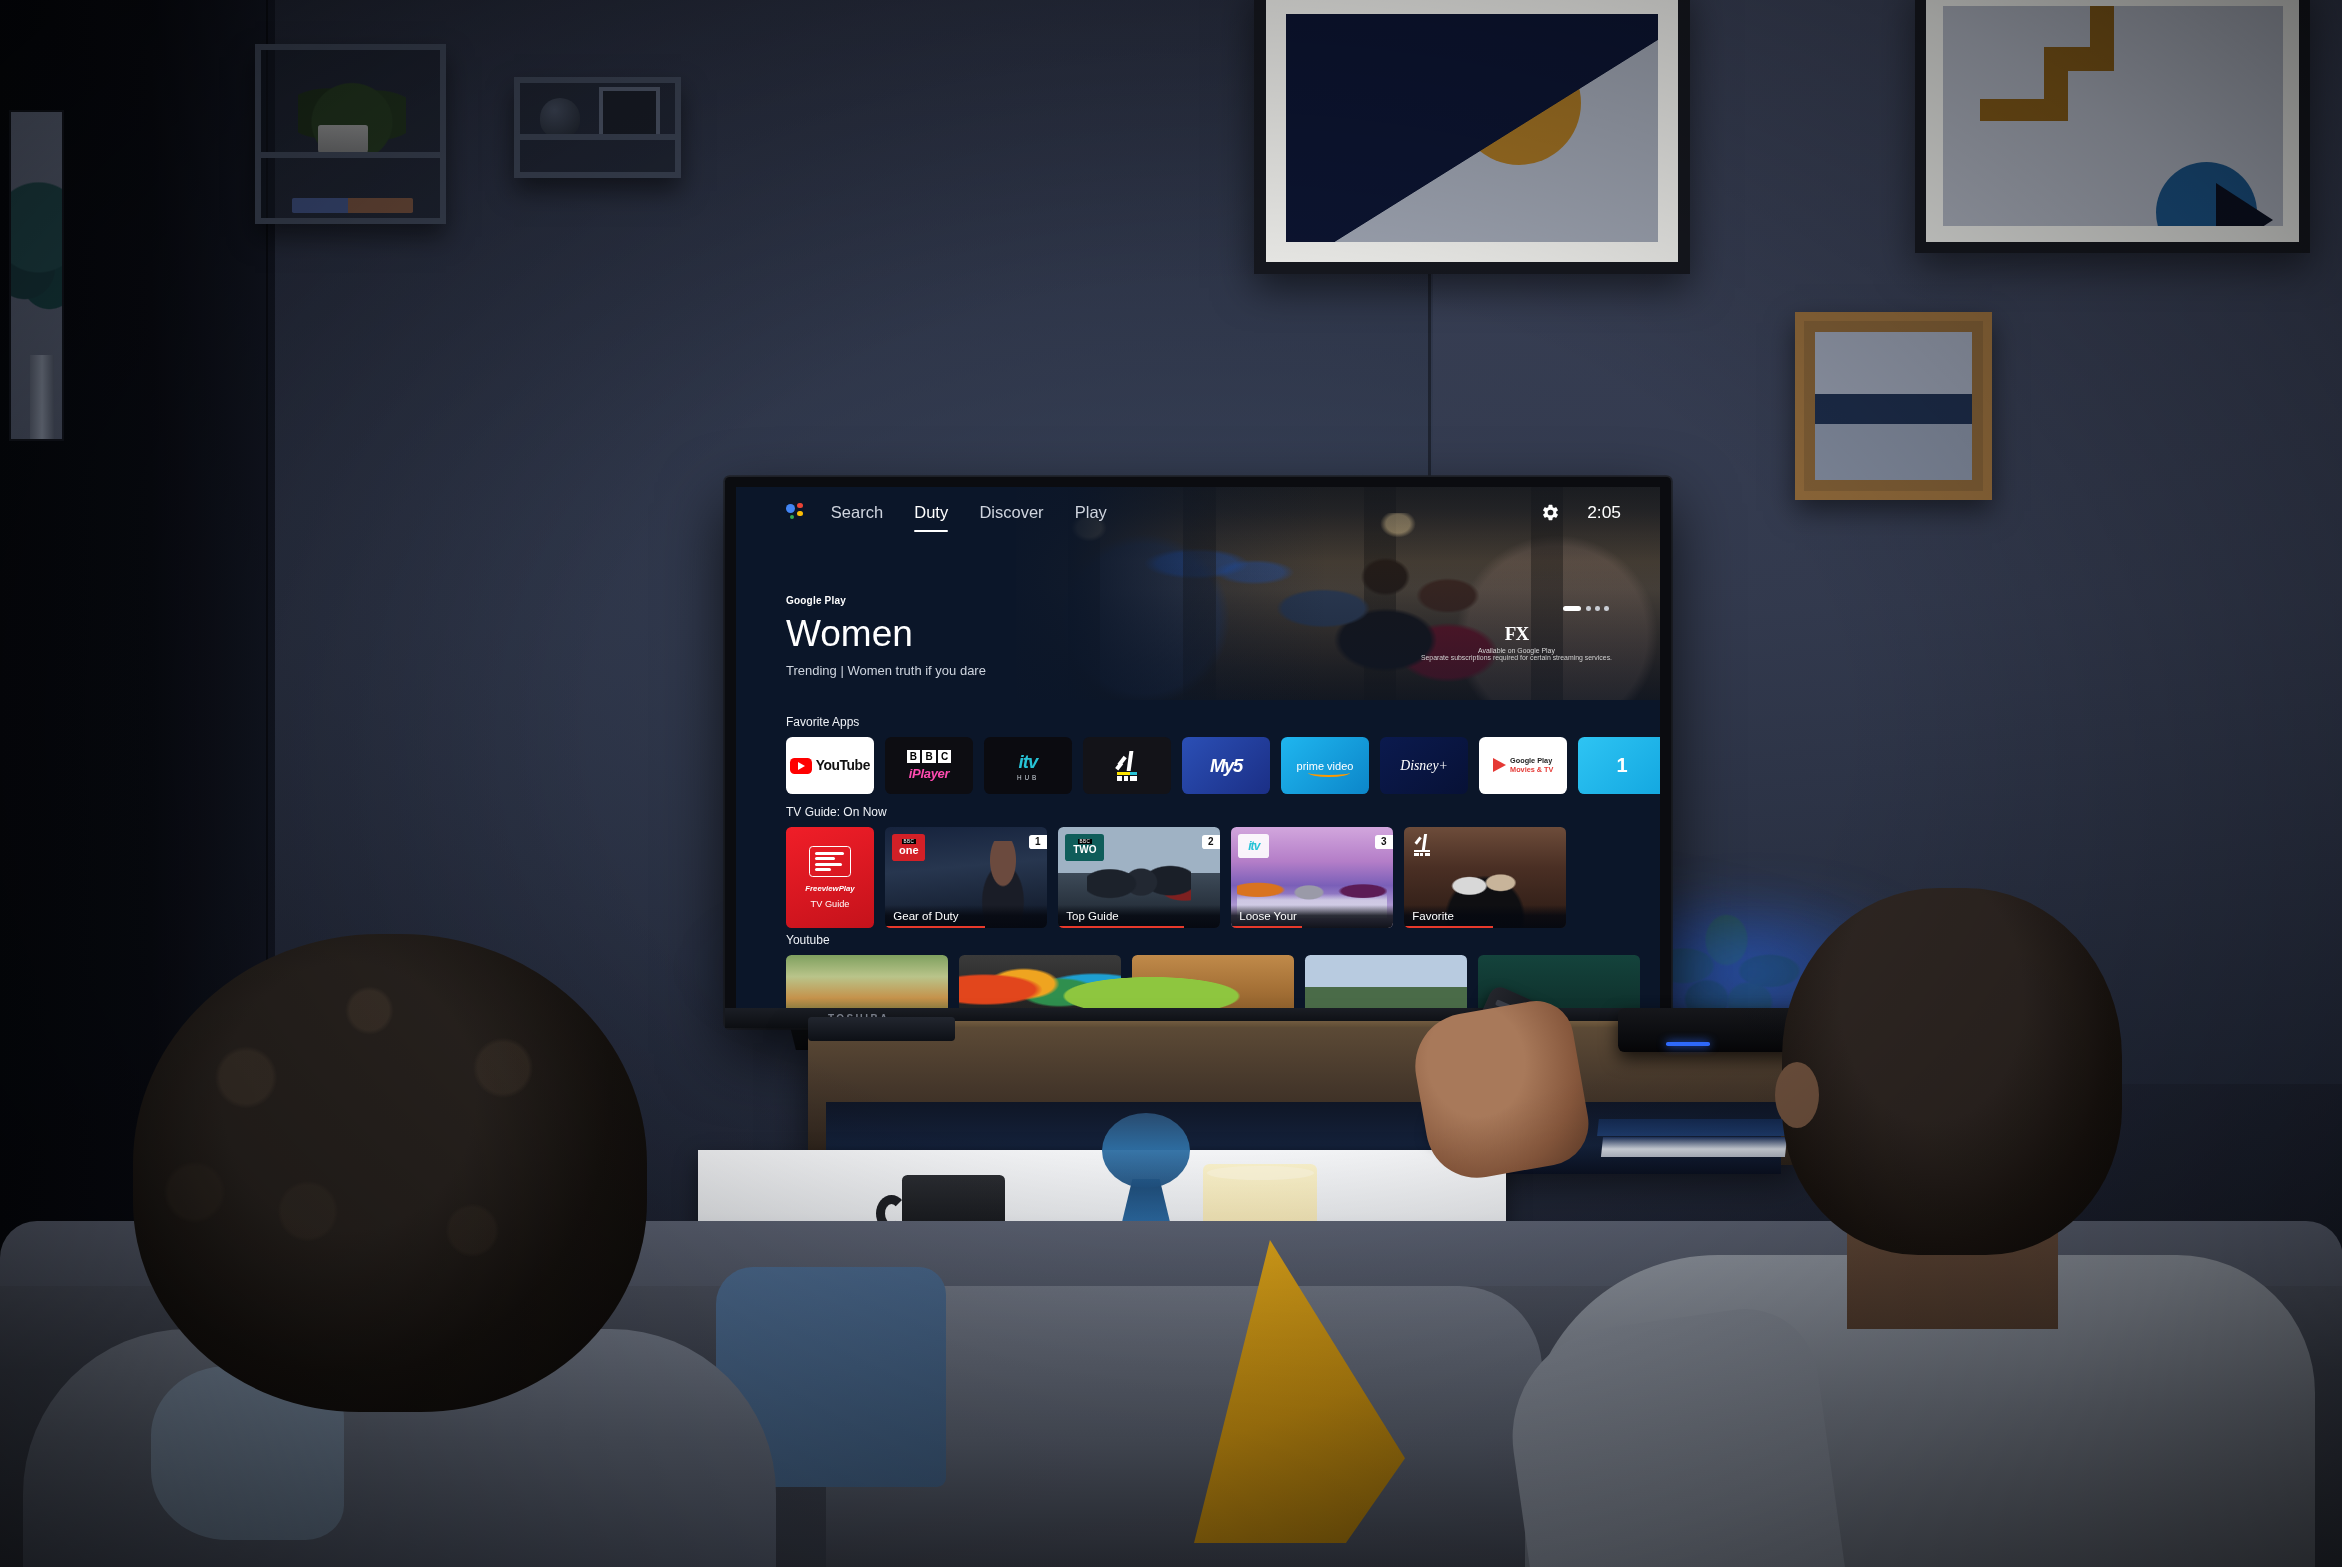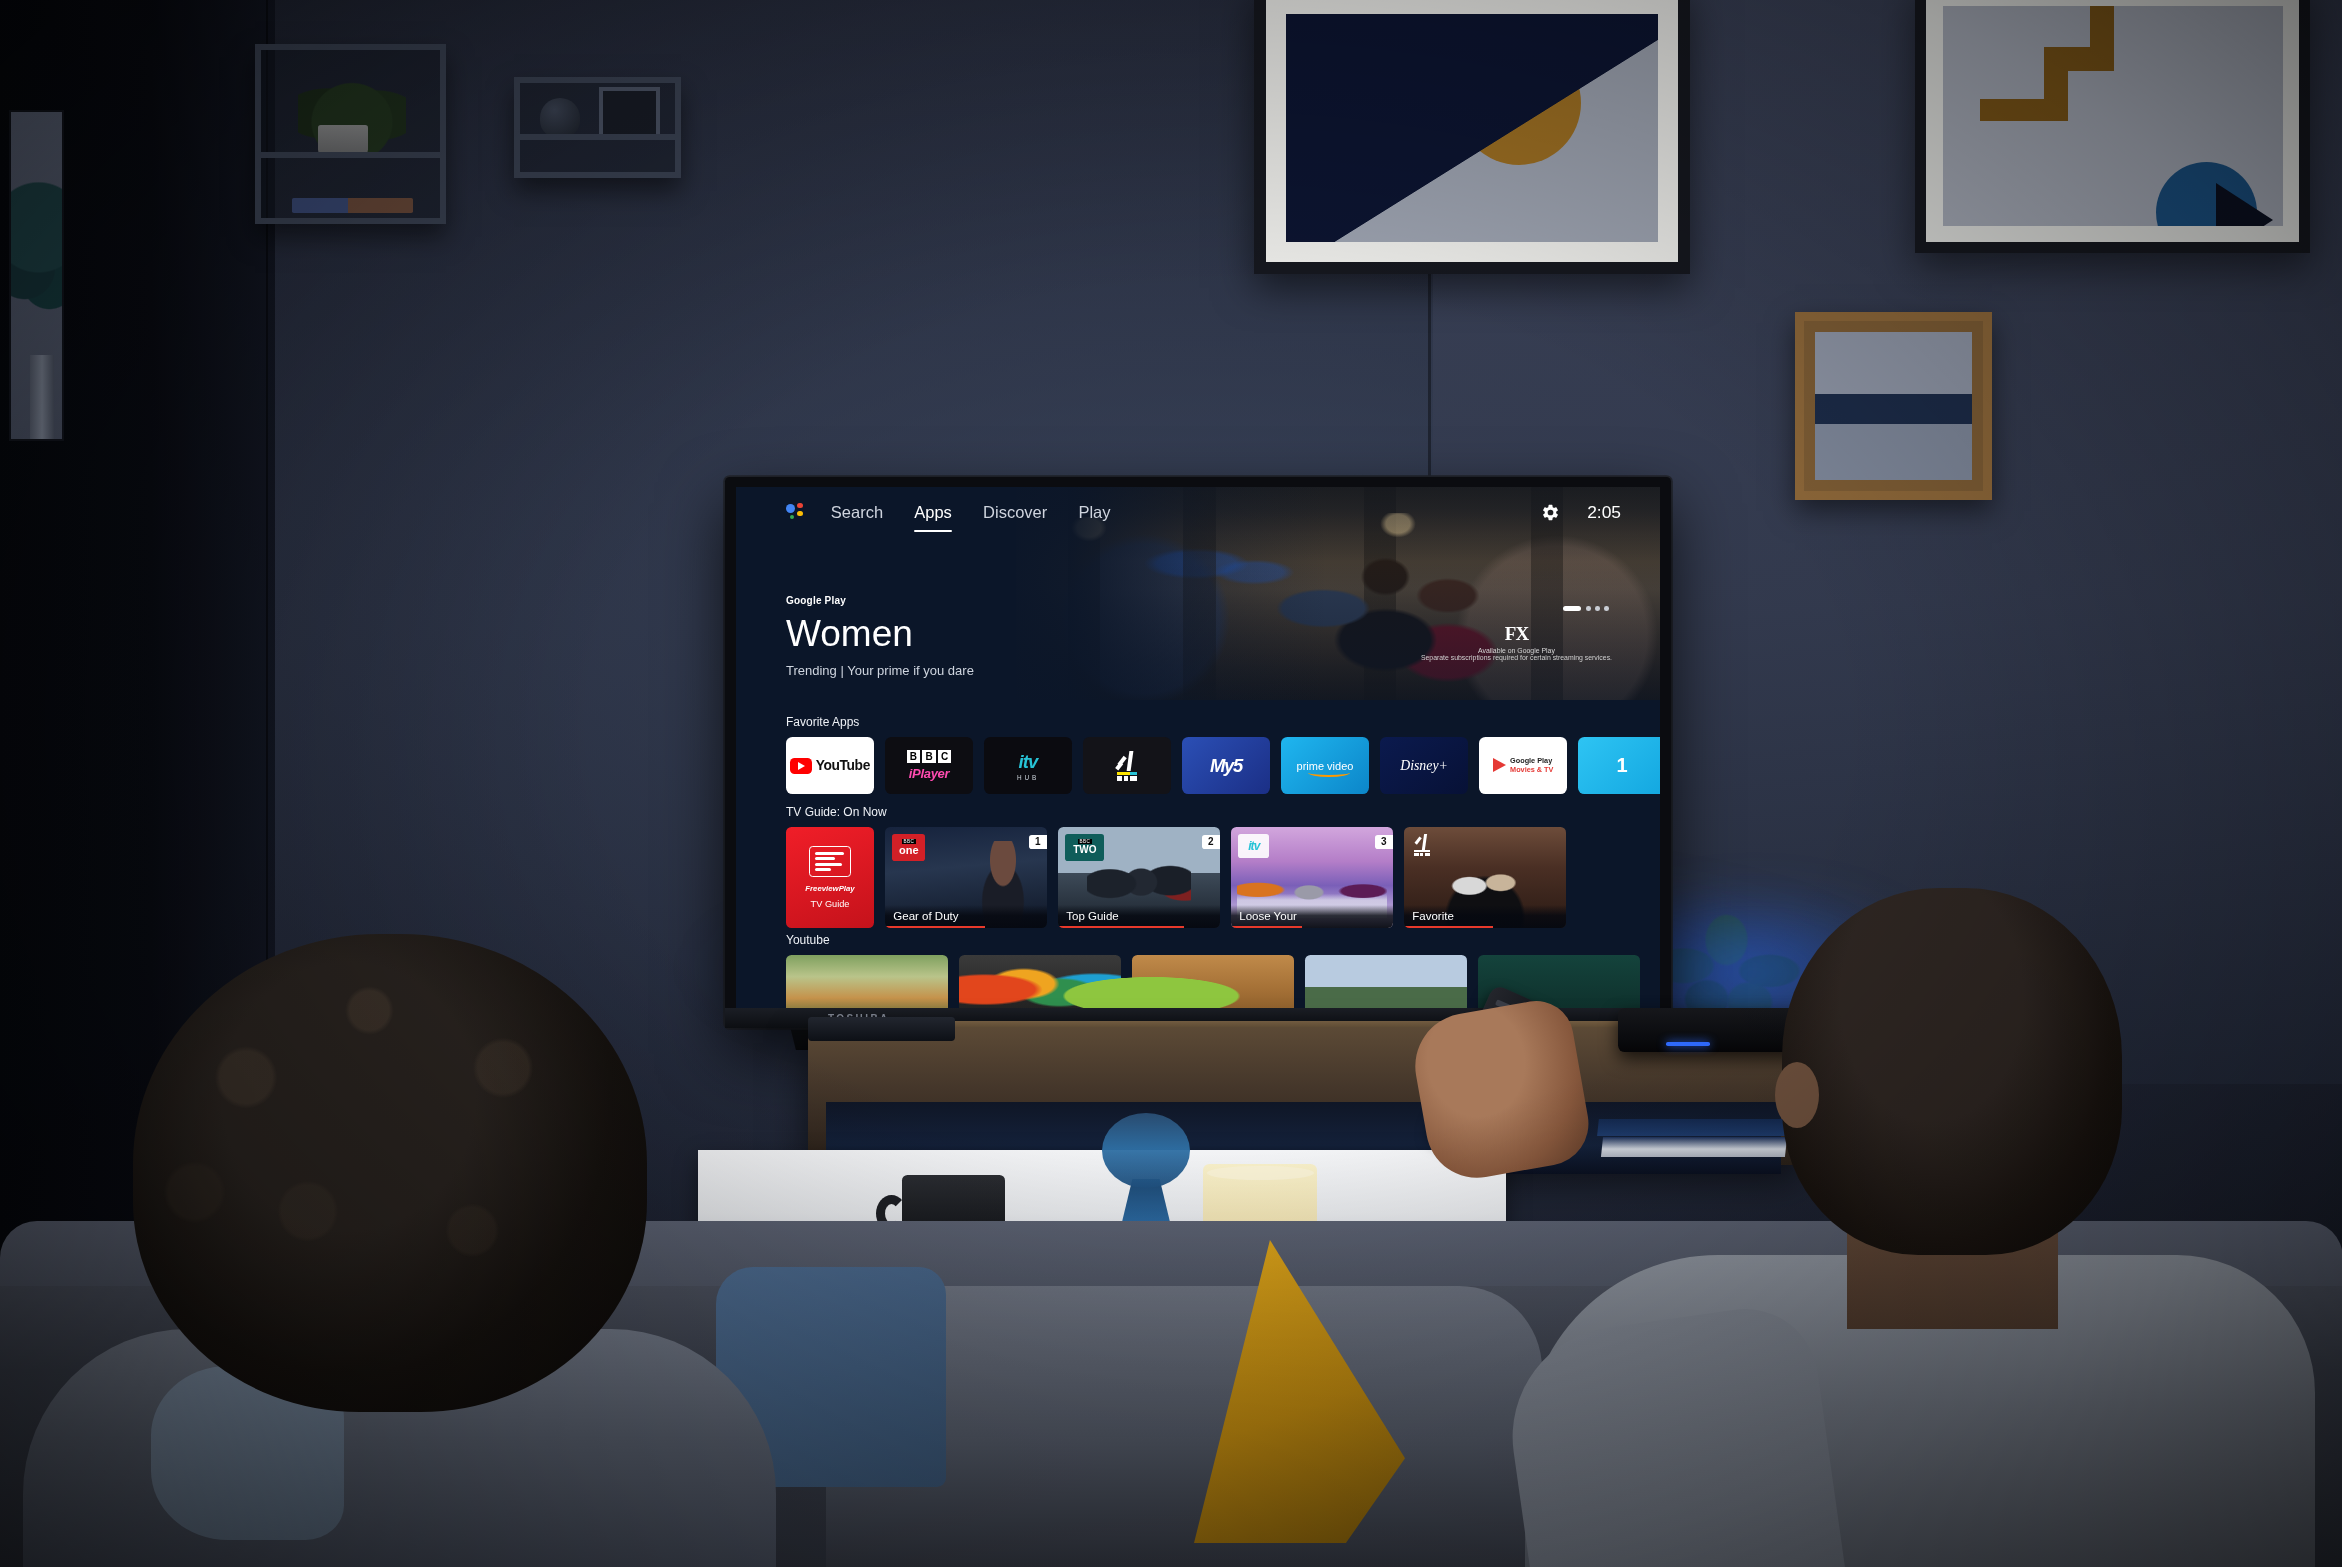--- a/index.html
+++ b/index.html
@@ -481,35 +481,35 @@
         </div>
 
         <div class="topbar">
           <div class="g-assist">
             <b style="left:0;top:1.8px;width:9.2px;height:9.2px;background:#4285f4;"></b>
             <b style="left:11px;top:0;width:5.5px;height:5.5px;background:#ea4335;"></b>
             <b style="left:11px;top:8.3px;width:5.5px;height:5.5px;background:#fbbc05;"></b>
             <b style="left:3.7px;top:12px;width:4.6px;height:4.6px;background:#34a853;"></b>
           </div>
           <div class="topitem">Search</div>
-          <div class="topitem active">Apps</div>
+          <div class="topitem active">Duty</div>
           <div class="topitem">Discover</div>
           <div class="topitem">Play</div>
           <div class="topright">
             <svg class="gear" viewBox="0 0 24 24">
               <path fill="#ffffff" d="M19.14 12.94a7.07 7.07 0 000-1.88l2.03-1.58a.5.5 0 00.12-.64l-1.92-3.32a.5.5 0 00-.6-.22l-2.39.96a7.03 7.03 0 00-1.62-.94l-.36-2.54a.5.5 0 00-.5-.42h-3.84a.5.5 0 00-.5.42l-.36 2.54c-.58.24-1.12.56-1.62.94l-2.39-.96a.5.5 0 00-.6.22L2.67 8.84a.5.5 0 00.12.64l2.03 1.58a7.07 7.07 0 000 1.88l-2.03 1.58a.5.5 0 00-.12.64l1.92 3.32c.12.21.37.3.6.22l2.39-.96c.5.38 1.04.7 1.62.94l.36 2.54c.04.24.25.42.5.42h3.84c.25 0 .46-.18.5-.42l.36-2.54c.58-.24 1.12-.56 1.62-.94l2.39.96c.23.08.48-.01.6-.22l1.92-3.32a.5.5 0 00-.12-.64zM12 15.6A3.6 3.6 0 1115.6 12 3.6 3.6 0 0112 15.6z"></path>
             </svg>
             <div class="clock">2:05</div>
           </div>
         </div>
 
         <div class="hero-meta">
           <div class="hm-brand">Google Play</div>
           <div class="hm-title">Women</div>
-          <div class="hm-sub">Trending | Your prime if you dare</div>
+          <div class="hm-sub">Trending | Women truth if you dare</div>
         </div>
 
         <div class="apps">
           <div class="rowlabel">Favorite Apps</div>
           <div class="row">
 
             <div class="app app-yt">
               <div class="yt-play"></div>
               <div class="yt-word">YouTube</div>
             </div>

